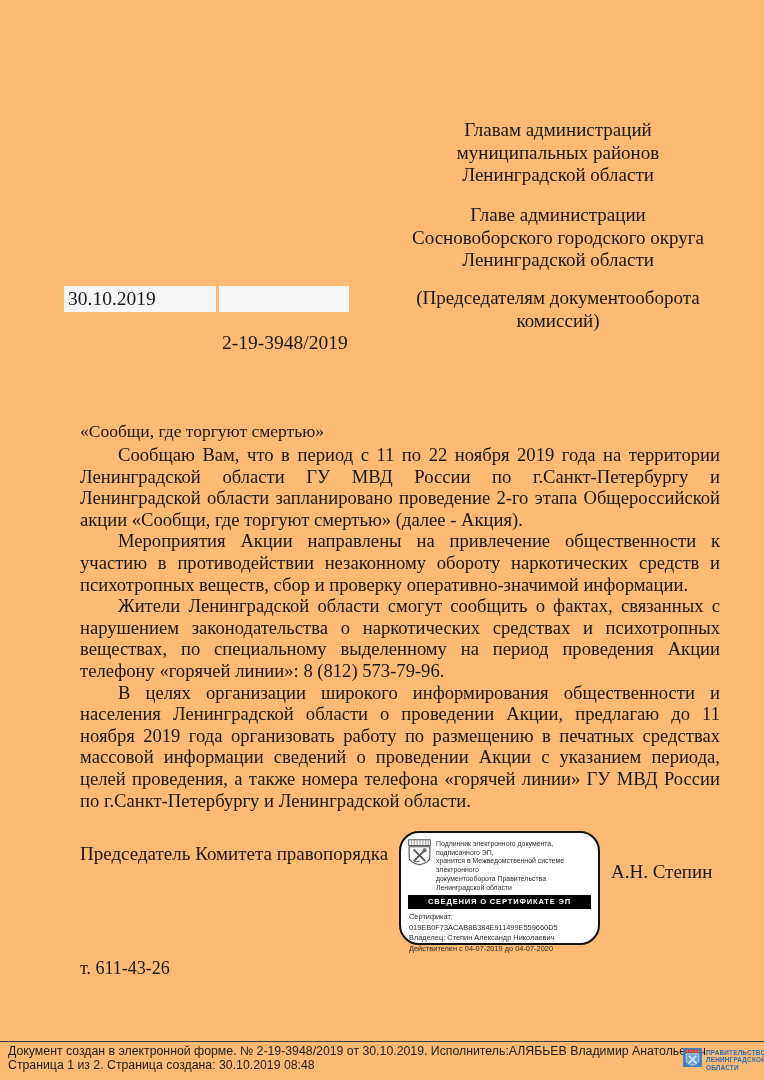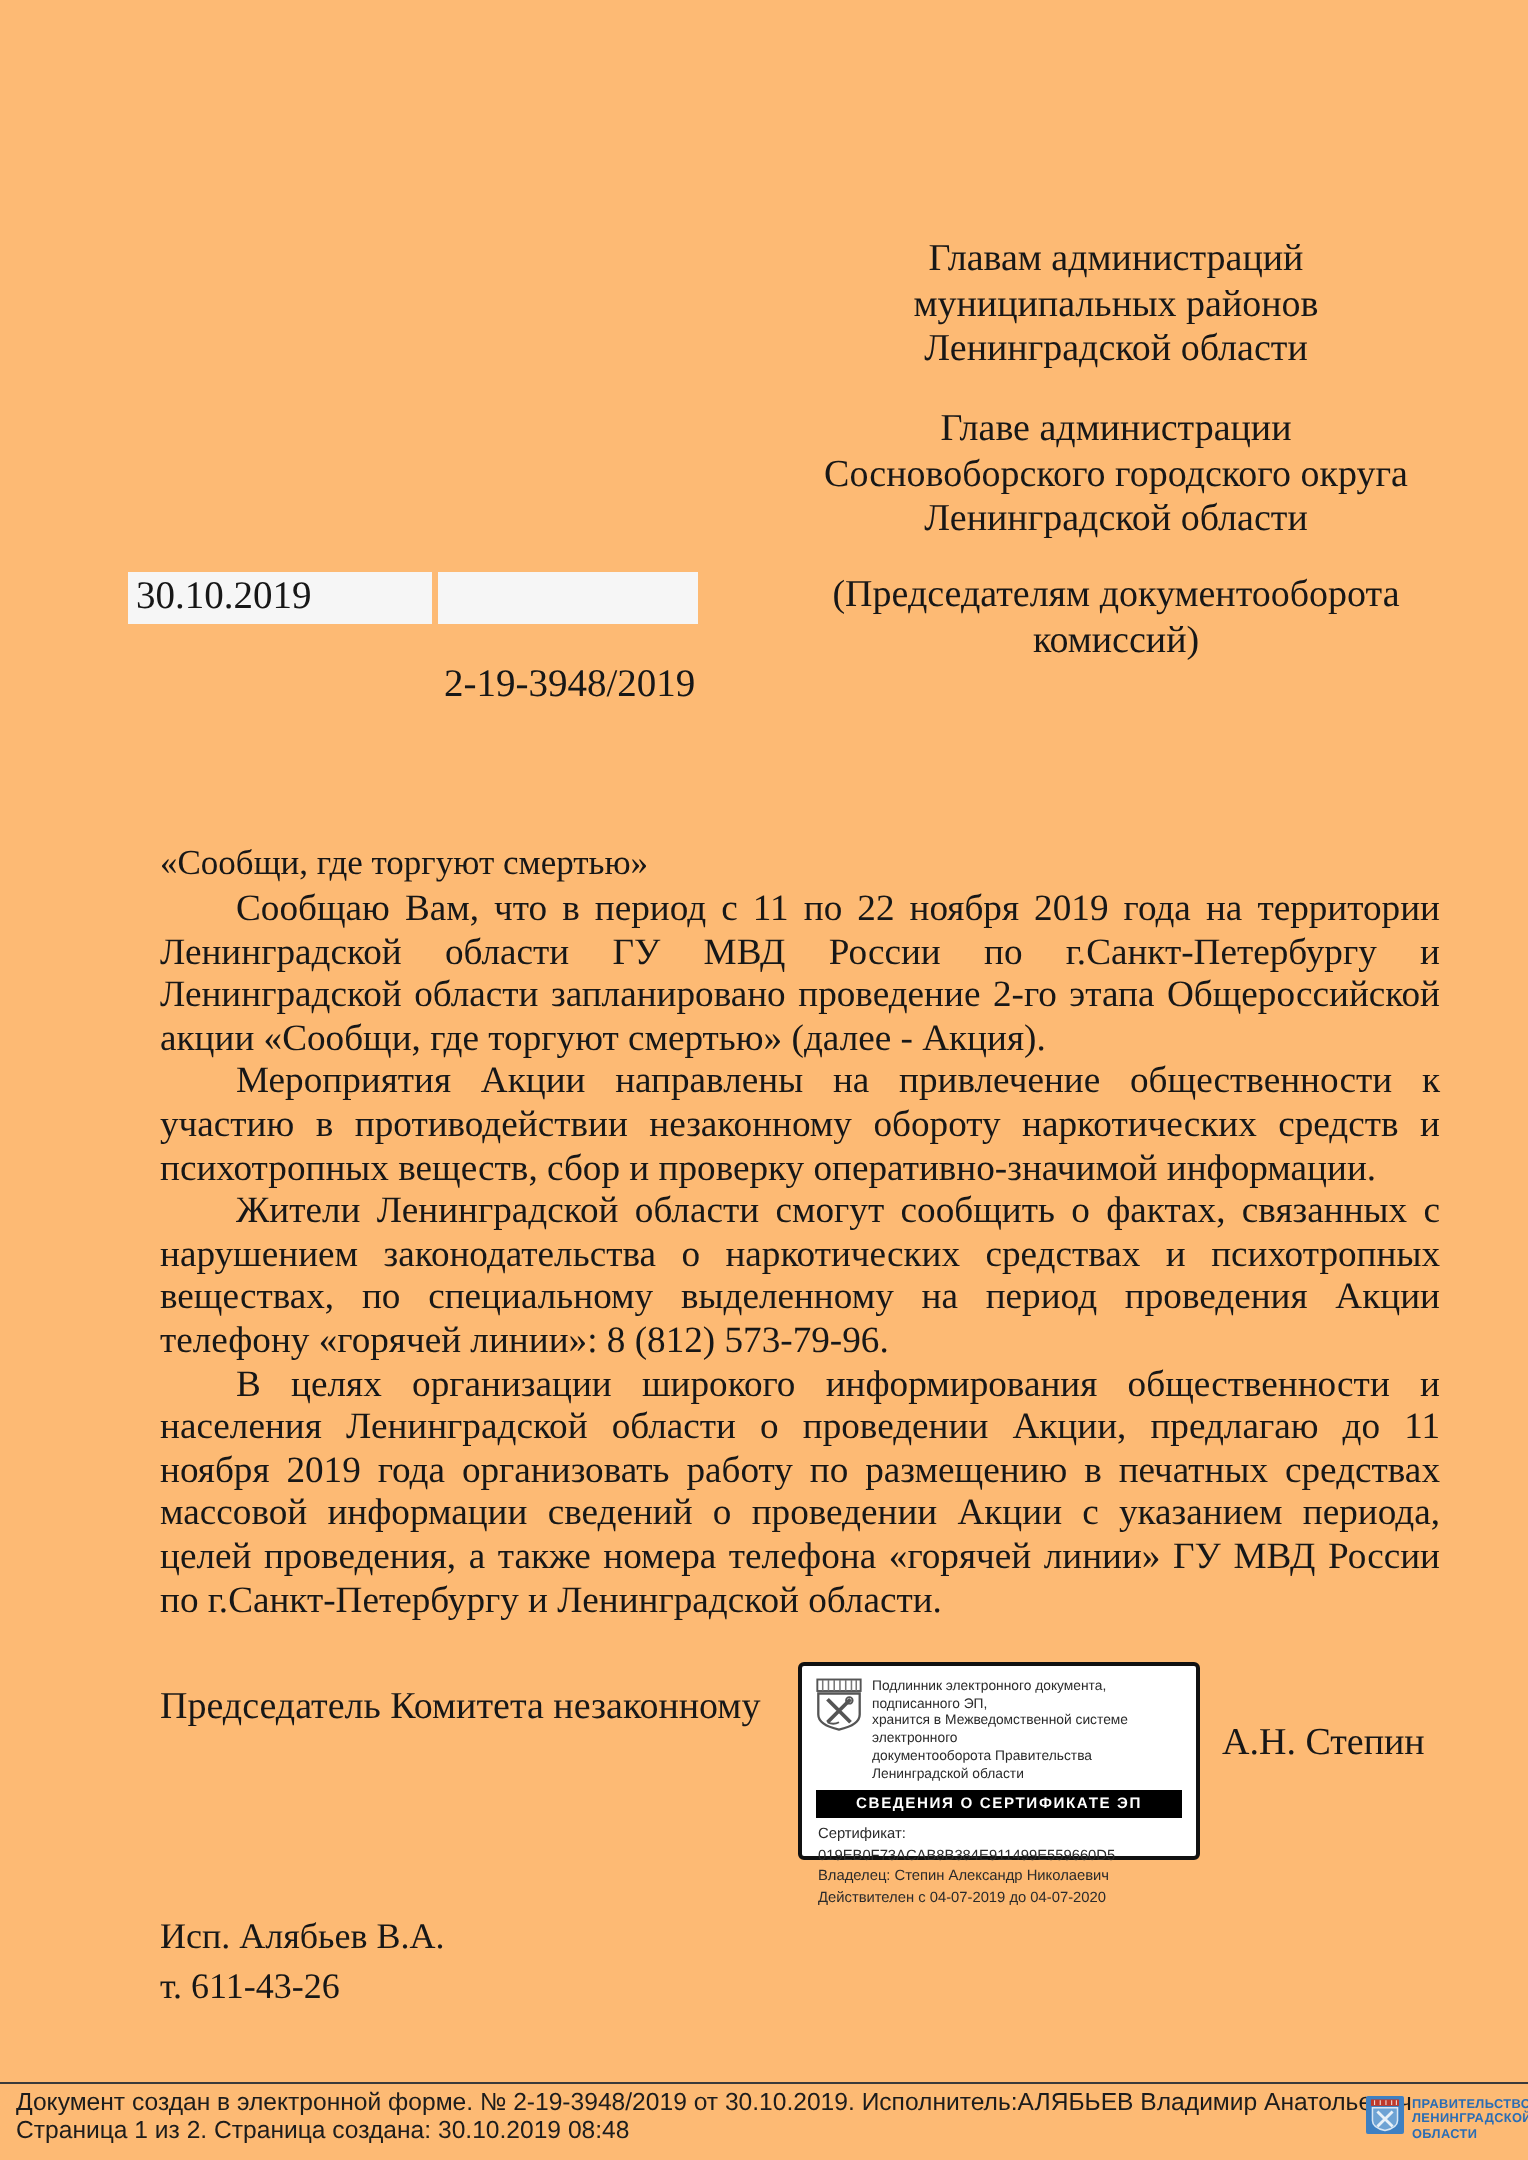--- a/index.html
+++ b/index.html
@@ -71,24 +71,24 @@
   .sign-name {
     position: absolute;
     left: 611px; top: 861px;
     font-size: 19px;
   }
 
   
   .stamp {
     position: absolute;
     left: 399px; top: 831px;
-    width: 201px; height: 99px;
+    width: 201px; height: 114px;
     box-sizing: border-box;
     border: 2.5px solid #111;
-    border-radius: 3px;
+    border-radius: 20px;
     background: #fff;
     font-family: "Liberation Sans", sans-serif;
   }
   .stamp-head {
     display: flex;
     align-items: flex-start;
     gap: 5px;
     padding: 6px 7px 1px 7px;
   }
   .stamp-crest { flex: 0 0 auto; }
@@ -188,21 +188,21 @@
   </div>
 
   <div class="body-text">
     <p>Сообщаю Вам, что в период с 11 по 22 ноября 2019 года на территории Ленинградской области ГУ МВД России по г.Санкт-Петербургу и Ленинградской области запланировано проведение 2-го этапа Общероссийской акции «Сообщи, где торгуют смертью» (далее - Акция).</p>
     <p>Мероприятия Акции направлены на привлечение общественности к участию в противодействии незаконному обороту наркотических средств и психотропных веществ, сбор и проверку оперативно-значимой информации.</p>
     <p>Жители Ленинградской области смогут сообщить о фактах, связанных с нарушением законодательства о наркотических средствах и психотропных веществах, по специальному выделенному на период проведения Акции телефону «горячей линии»: 8 (812) 573-79-96.</p>
     <p>В целях организации широкого информирования общественности и населения Ленинградской области о проведении Акции, предлагаю до 11 ноября 2019 года организовать работу по размещению в печатных средствах массовой информации сведений о проведении Акции с указанием периода, целей проведения, а также номера телефона «горячей линии» ГУ МВД России по г.Санкт-Петербургу и Ленинградской области.</p>
   </div>
 
   <div class="sign-block">
-    <div>Председатель Комитета незаконному</div>
+    <div>Председатель Комитета правопорядка</div>
   </div>
 
   <div class="stamp">
     <div class="stamp-head">
       <span class="stamp-crest">
         <svg viewBox="0 0 24 28" xmlns="http://www.w3.org/2000/svg">
           <rect x="0.7" y="0.7" width="22.6" height="6" fill="#ffffff" stroke="#555" stroke-width="1"></rect>
           <path d="M3.5 1 V6.5 M6.5 1 V6.5 M9.5 1 V6.5 M12.5 1 V6.5 M15.5 1 V6.5 M18.5 1 V6.5 M21 1 V6.5" stroke="#777" stroke-width="0.8" fill="none"></path>
           <path d="M1.2 8 H22.8 V19 Q22.8 24.5 12 26.8 Q1.2 24.5 1.2 19 Z" fill="#ffffff" stroke="#555" stroke-width="1.2"></path>
           <path d="M6 11 L18 23 M18 11 L6 23" stroke="#555" stroke-width="2" fill="none"></path>
@@ -220,21 +220,20 @@
     <div class="stamp-lines">
       <div>Сертификат: 019EB0F73ACAB8B384E911499E559660D5</div>
       <div>Владелец: Степин Александр Николаевич</div>
       <div>Действителен с 04-07-2019 до 04-07-2020</div>
     </div>
   </div>
 
   <div class="sign-name">А.Н. Степин</div>
 
   <div class="executor">
-    <div>Исп. Алябьев В.А.</div>
     <div>т. 611-43-26</div>
   </div>
 
   <div class="footer">
     <div class="footer-text">
       <div>Документ создан в электронной форме. № 2-19-3948/2019 от 30.10.2019. Исполнитель:АЛЯБЬЕВ Владимир Анатольевич</div>
       <div>Страница 1 из 2. Страница создана: 30.10.2019 08:48</div>
     </div>
     <div class="footer-logo">
       <span>

